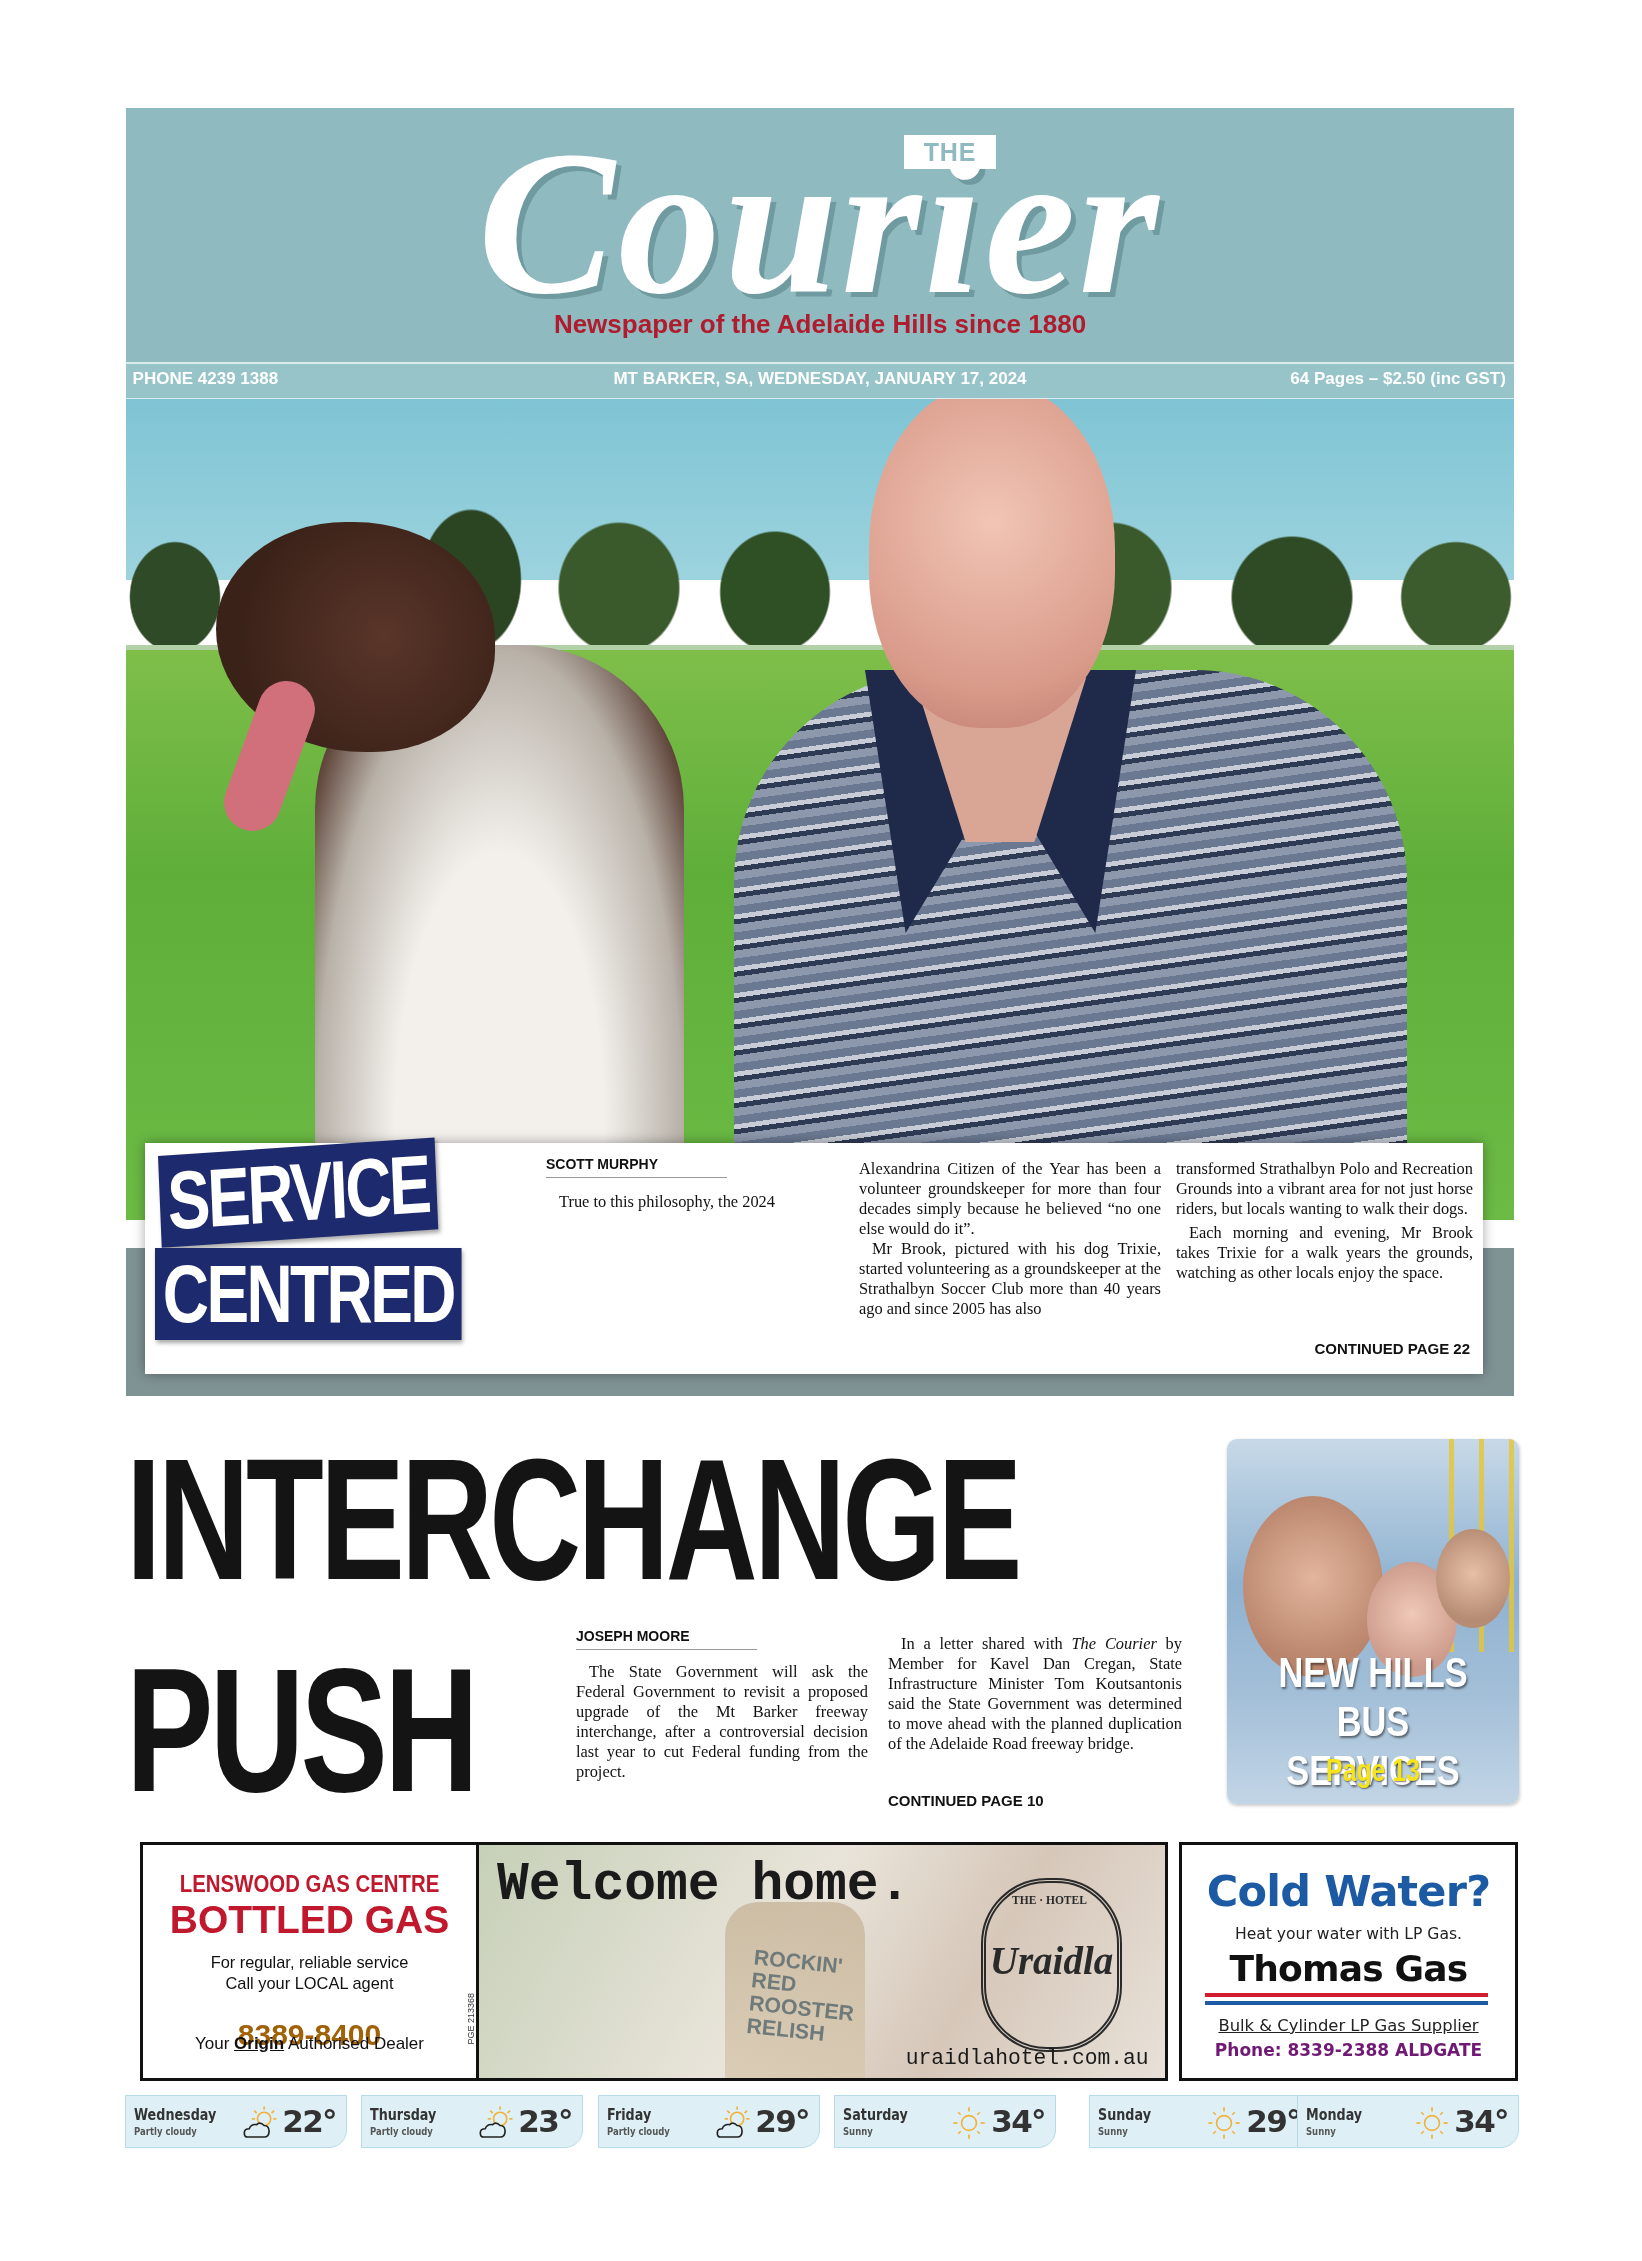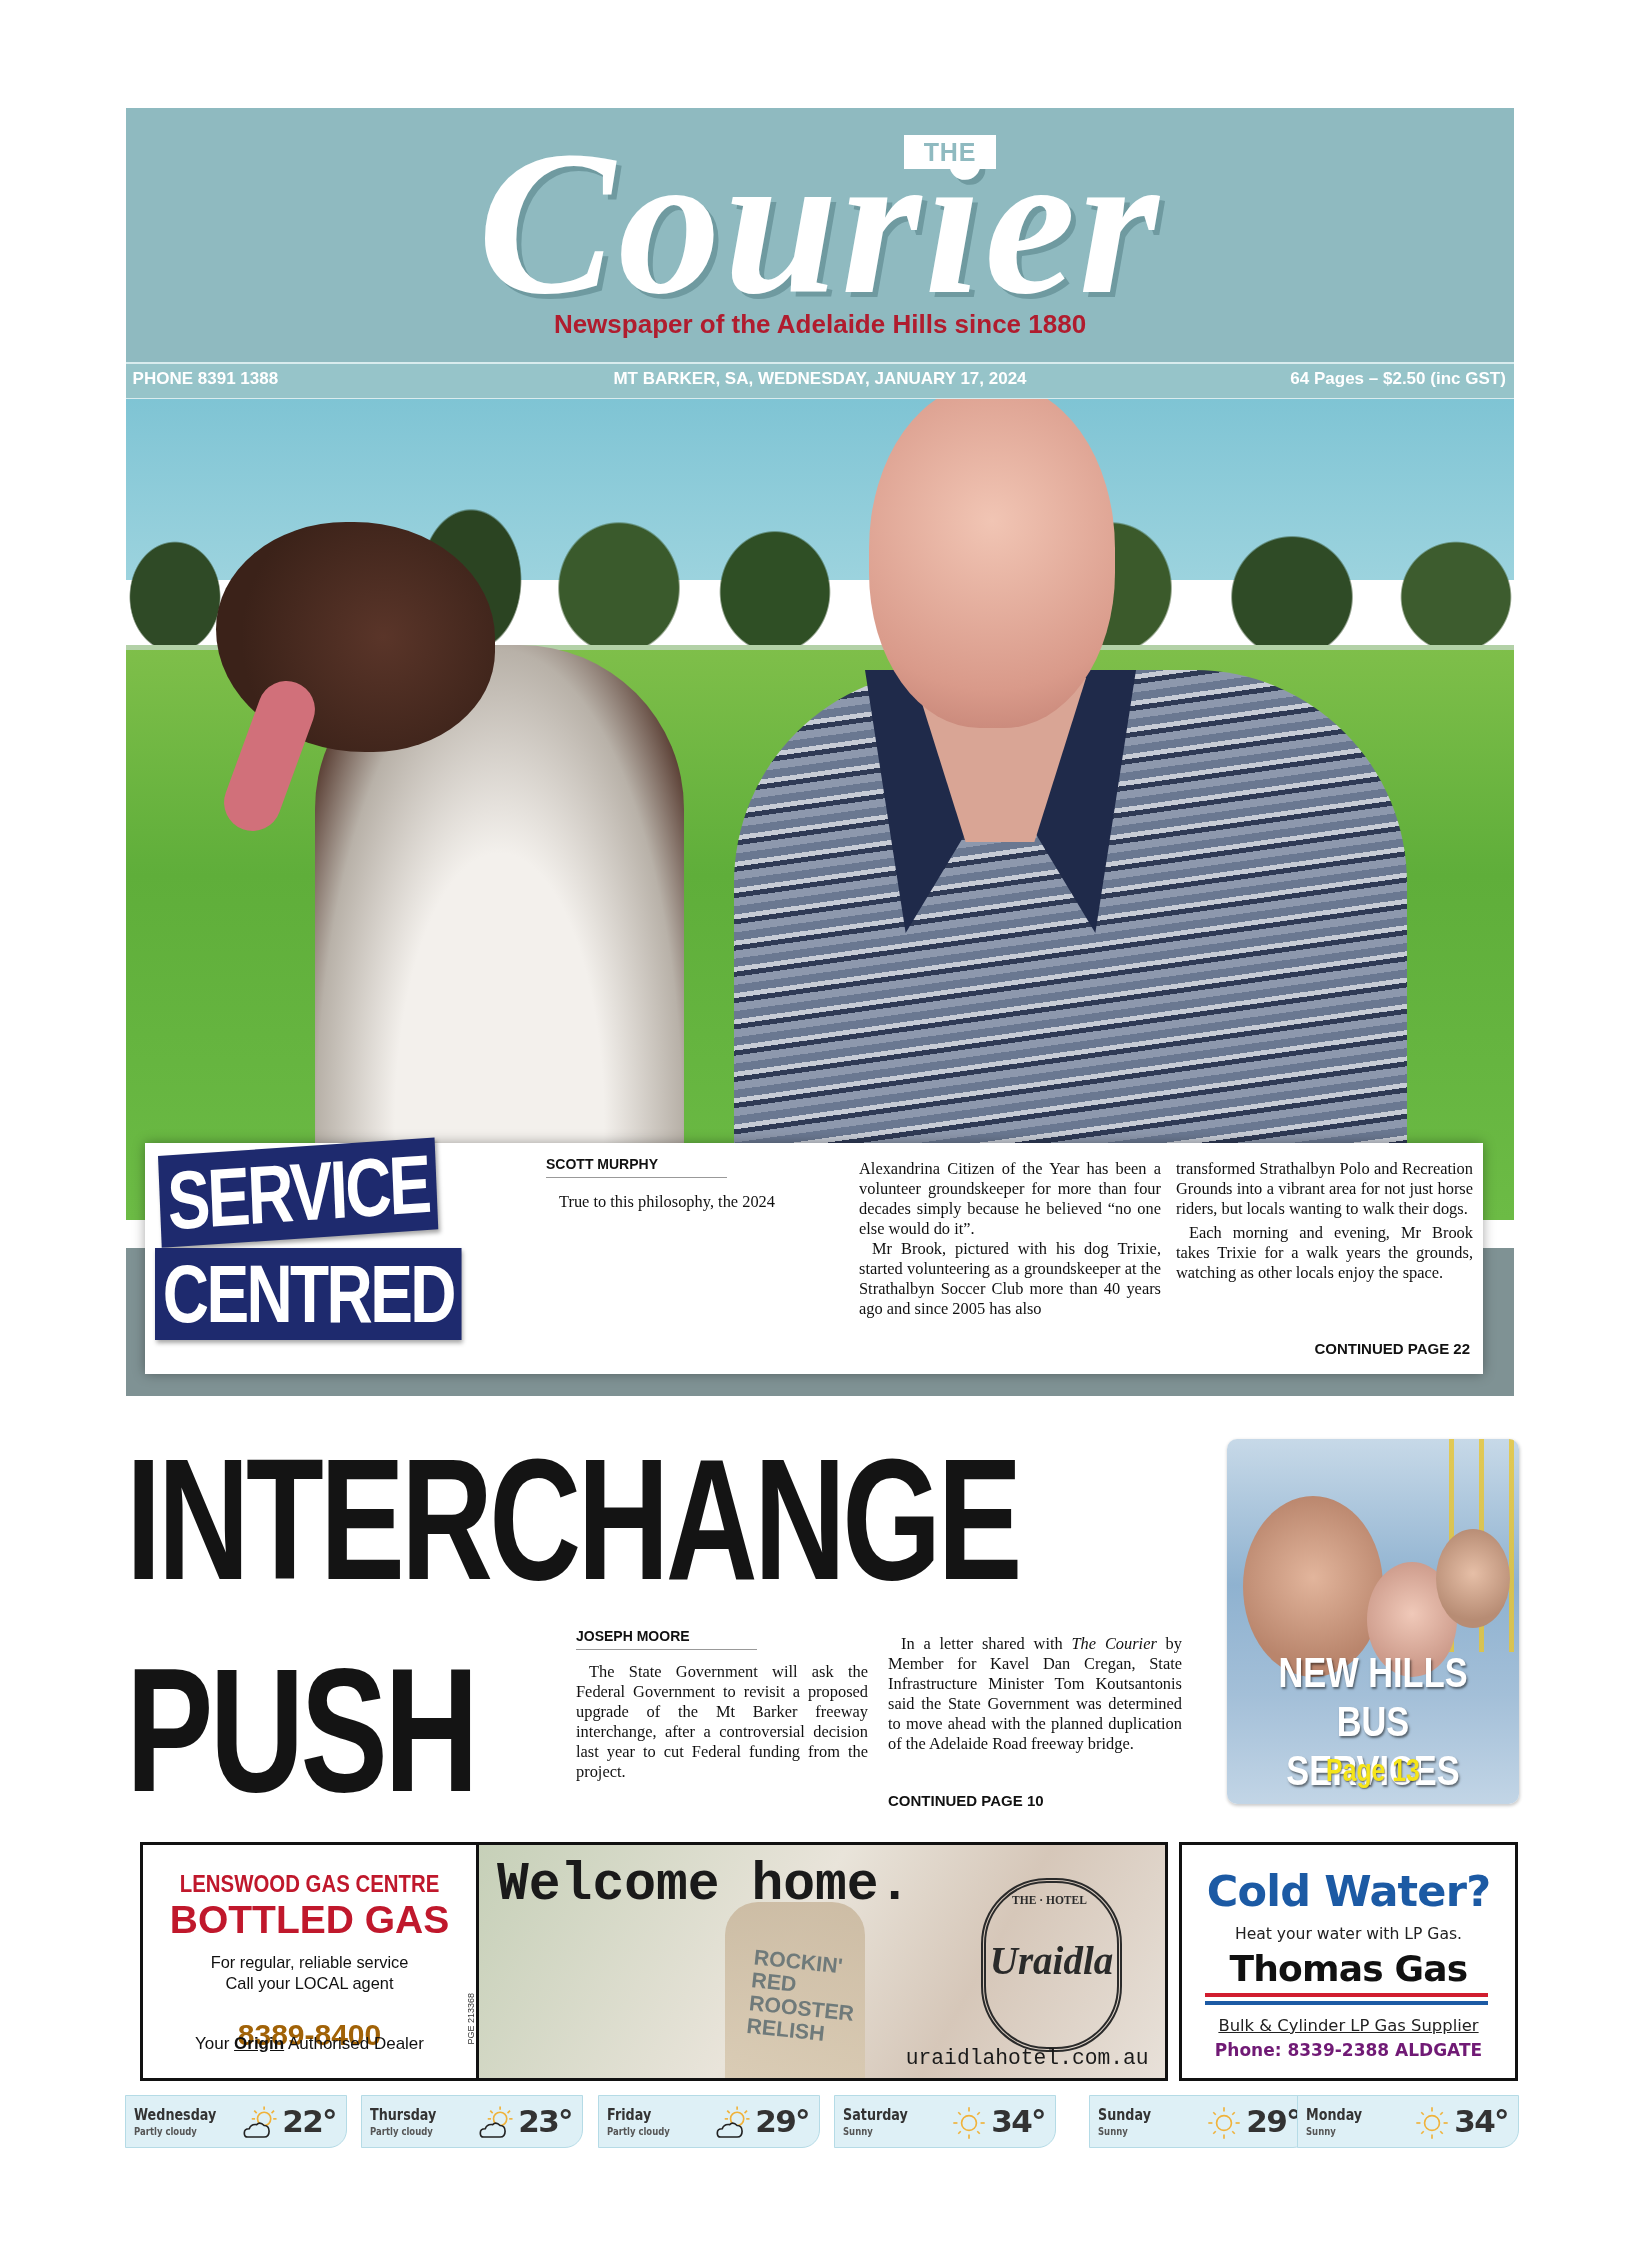--- a/index.html
+++ b/index.html
@@ -126,21 +126,21 @@
   .wx-temp { position:absolute; right:10px; top:6.6px; font:bold 31px "DejaVu Sans", sans-serif; color:#333; letter-spacing:-1.6px; }
 </style>
 </head>
 <body>
 
 <div id="masthead" class="abs">
   <div id="title" class="abs">Courier</div>
   <div id="the-badge" class="abs">THE</div>
   <div id="tagline" class="abs">Newspaper of the Adelaide Hills since 1880</div>
   <div id="infobar" class="abs">
-    <span id="phone">PHONE 8391 1388</span>
+    <span id="phone">PHONE 4239 1388</span>
     <span id="dateline">MT BARKER, SA, WEDNESDAY, JANUARY 17, 2024</span>
     <span id="price">64 Pages – $2.50 (inc GST)</span>
   </div>
 </div>
 
 <div id="hero" class="abs">
   <div id="sky" class="abs"></div>
   <div id="trees" class="abs"></div>
   <div id="grass" class="abs"></div>
   <div id="fence-line" class="abs"></div>

